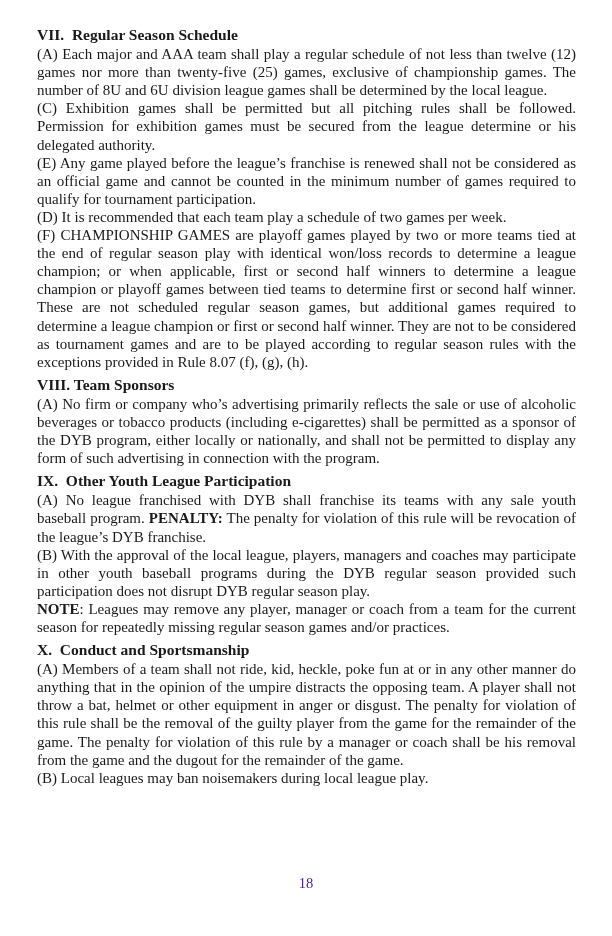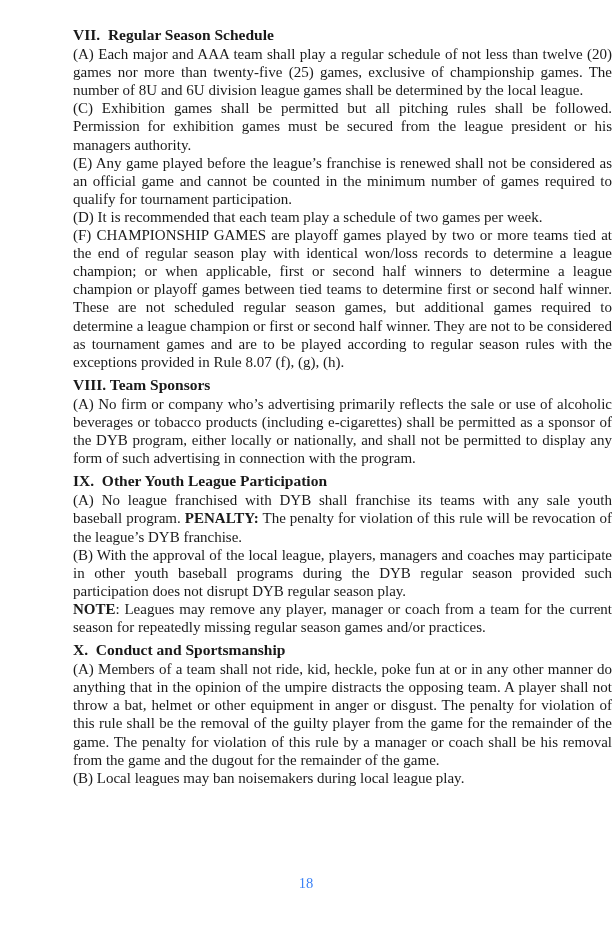--- a/index.html
+++ b/index.html
@@ -15,21 +15,20 @@
     color: #1a1a1a;
     font-family: "Liberation Serif", "DejaVu Serif", serif;
     overflow: hidden;
     box-sizing: border-box;
   }
   .content {
     position: absolute;
     top: 26px;
     left: 37px;
     width: 539px;
-    margin-left: 36px;
   }
   .content p {
     margin: 0;
     font-size: 15px;
     line-height: 18.1px;
     text-align: justify;
     text-justify: inter-word;
   }
   .content h2 {
     margin: 5px 0 1px 0;
@@ -44,32 +43,32 @@
   .content strong {
     font-weight: bold;
   }
   .page-number {
     position: absolute;
     left: 0;
     right: 0;
     bottom: 44px;
     text-align: center;
     font-size: 14.5px;
-    color: #3b82f6;
+    color: #4c1d95;
   }
 </style>
 </head>
 <body>
 
 <div class="page">
   <div class="content">
 
     <h2>VII.&nbsp; Regular Season Schedule</h2>
-    <p>(A) Each major and AAA team shall play a regular schedule of not less than twelve (20) games nor more than twenty-five (25) games, exclusive of championship games. The number of 8U and 6U division league games shall be determined by the local league.</p>
-    <p>(C) Exhibition games shall be permitted but all pitching rules shall be followed. Permission for exhibition games must be secured from the league president or his managers authority.</p>
+    <p>(A) Each major and AAA team shall play a regular schedule of not less than twelve (12) games nor more than twenty-five (25) games, exclusive of championship games. The number of 8U and 6U division league games shall be determined by the local league.</p>
+    <p>(C) Exhibition games shall be permitted but all pitching rules shall be followed. Permission for exhibition games must be secured from the league determine or his delegated authority.</p>
     <p>(E) Any game played before the league’s franchise is renewed shall not be considered as an official game and cannot be counted in the minimum number of games required to qualify for tournament participation.</p>
     <p>(D) It is recommended that each team play a schedule of two games per week.</p>
     <p>(F) CHAMPIONSHIP GAMES are playoff games played by two or more teams tied at the end of regular season play with identical won/loss records to determine a league champion; or when applicable, first or second half winners to determine a league champion or playoff games between tied teams to determine first or second half winner. These are not scheduled regular season games, but additional games required to determine a league champion or first or second half winner. They are not to be considered as tournament games and are to be played according to regular season rules with the exceptions provided in Rule 8.07 (f), (g), (h).</p>
 
     <h2>VIII. Team Sponsors</h2>
     <p>(A) No firm or company who’s advertising primarily reflects the sale or use of alcoholic beverages or tobacco products (including e-cigarettes) shall be permitted as a sponsor of the DYB program, either locally or nationally, and shall not be permitted to display any form of such advertising in connection with the program.</p>
 
     <h2>IX.&nbsp; Other Youth League Participation</h2>
     <p><span>(A) No league franchised with DYB shall franchise its teams with any sale youth baseball program. </span><strong>PENALTY:</strong><span> The penalty for violation of this rule will be revocation of the league’s DYB franchise.</span></p>
     <p>(B) With the approval of the local league, players, managers and coaches may participate in other youth baseball programs during the DYB regular season provided such participation does not disrupt DYB regular season play.</p>

